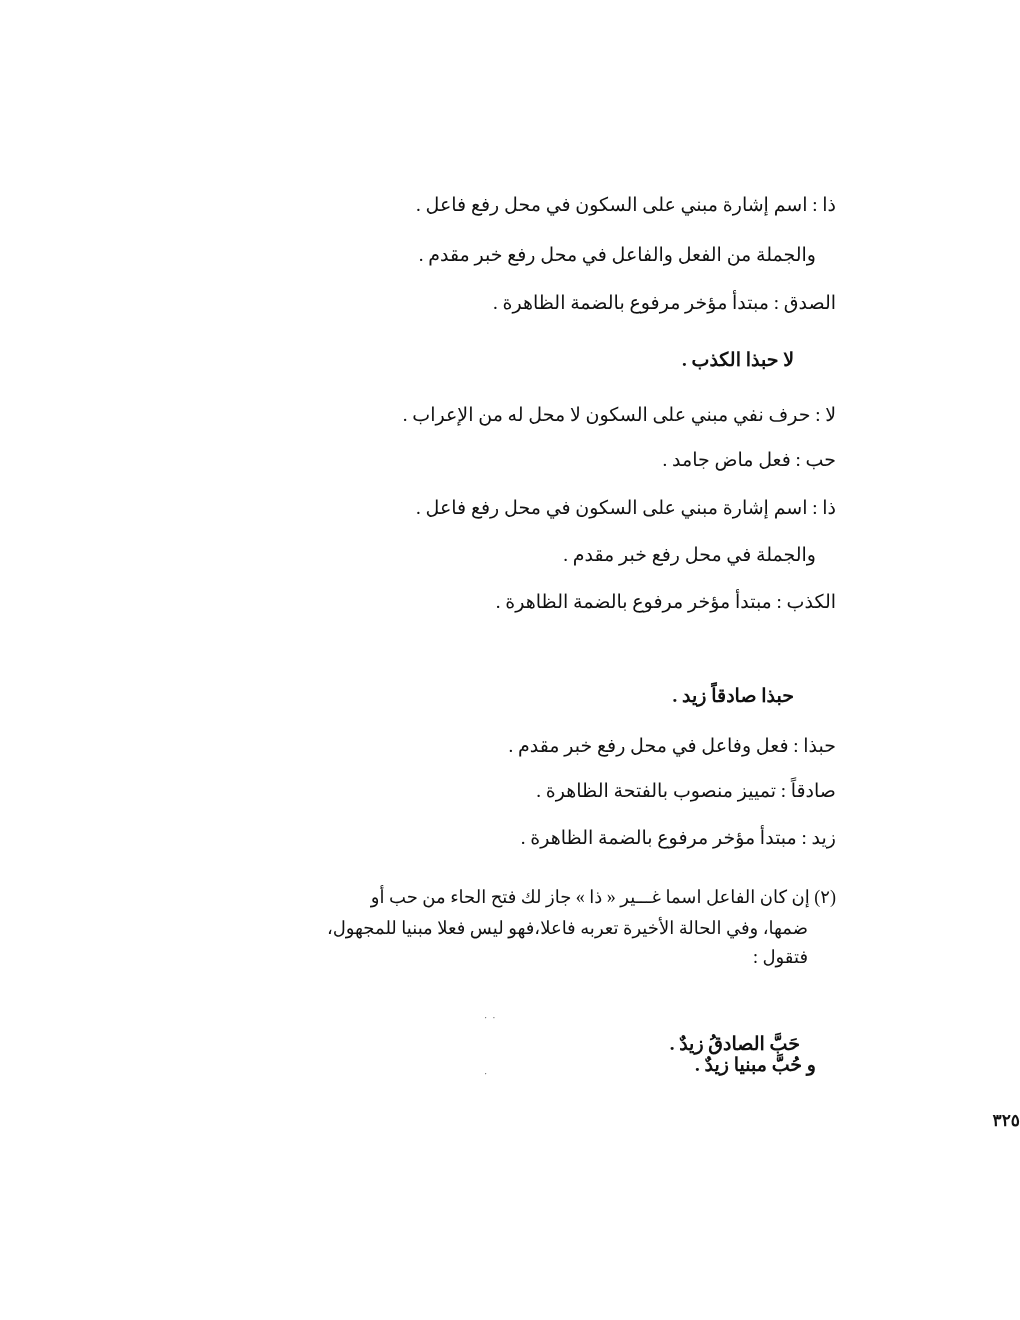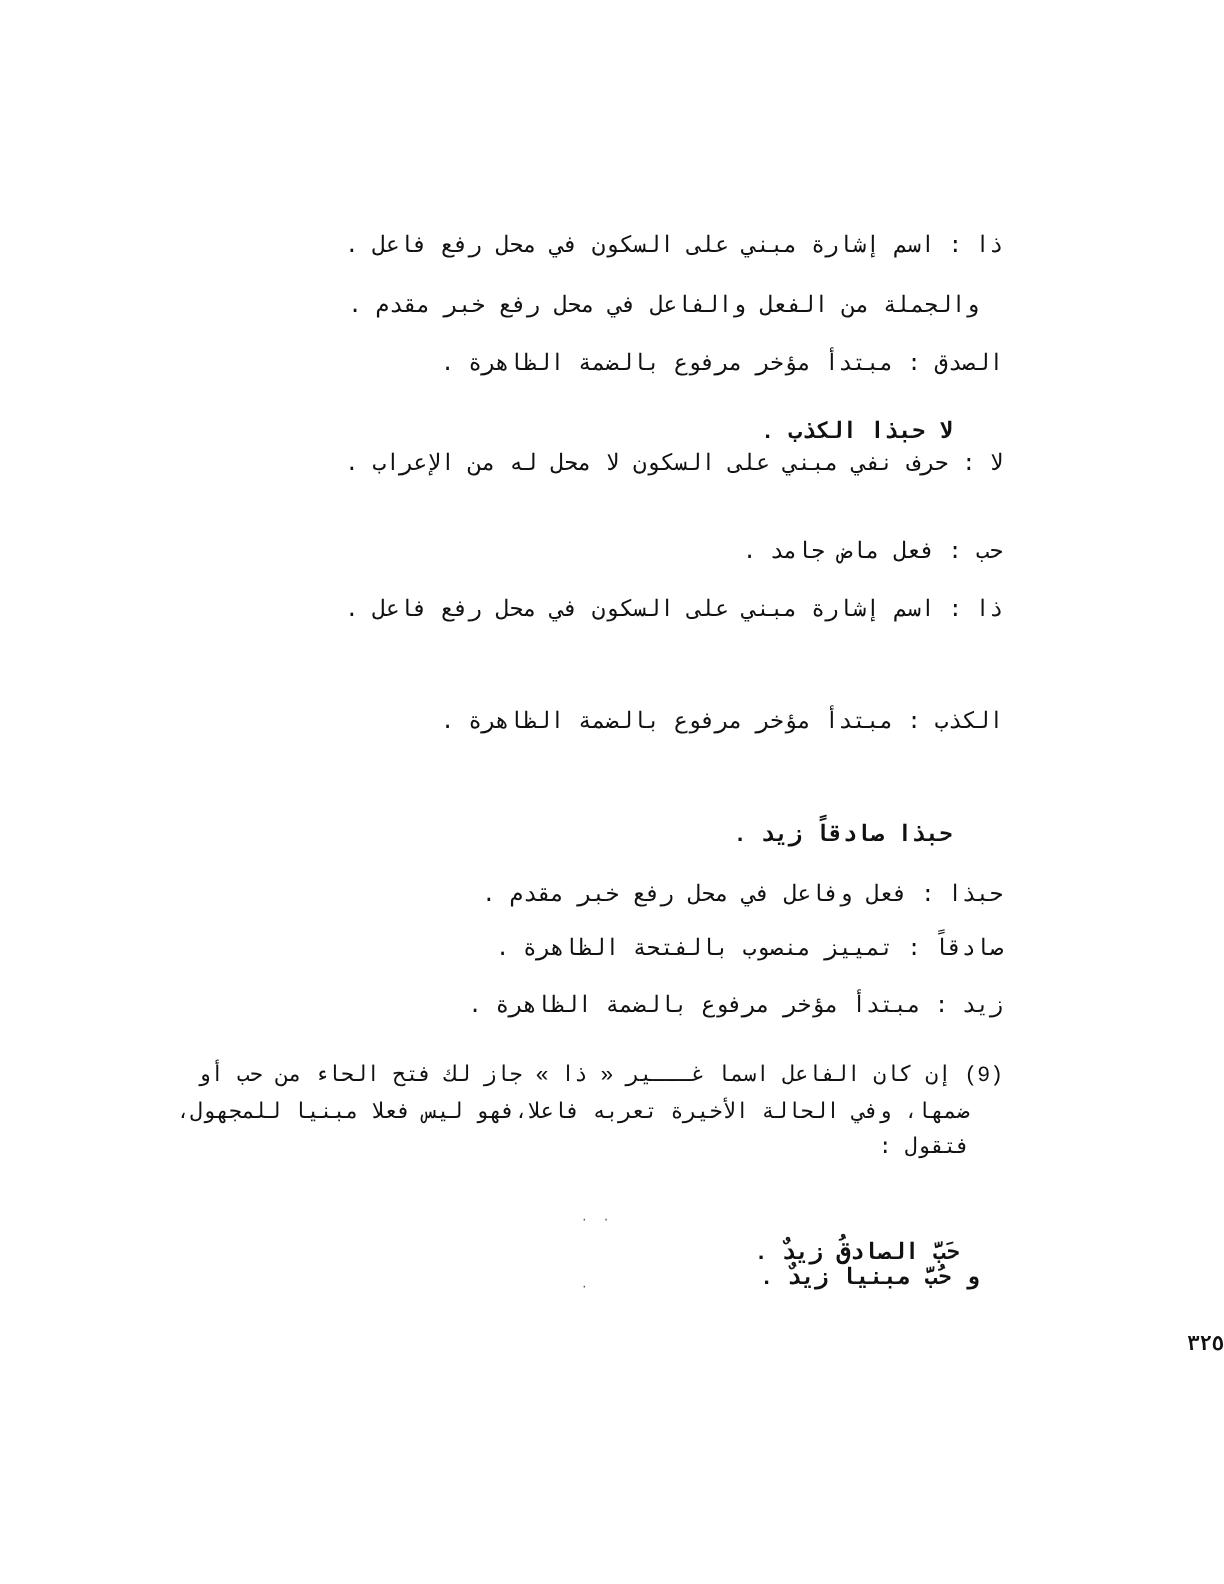--- a/index.html
+++ b/index.html
@@ -1,19 +1,19 @@
 <!DOCTYPE html>
 <html><head>
   <meta charset="utf-8">
   <style>
     html, body { margin: 0; padding: 0; background: #ffffff; }
     body { width: 1020px; height: 1320px; position: relative; overflow: hidden; }
     .page {
       position: absolute; left: 0; top: 0; width: 1020px; height: 1308px;
-      font-family: Liberation Mono, monospace; color: #111111;
+      font-family: Liberation Serif, serif; color: #111111;
     }
     .line {
       position: absolute;
       right: 184px;
       direction: rtl;
       text-align: right;
       white-space: nowrap;
       font-size: 19px;
       line-height: 26px;
     }
@@ -26,30 +26,31 @@
     .dots { position: absolute; font-size: 10px; color: #555; }
   </style>
 </head>
 <body>
 
 <div class="page">
   <div class="line" style="top:192px;">ذا : اسم إشارة مبني على السكون في محل رفع فاعل .</div>
   <div class="line" style="top:290px;">الصدق : مبتدأ مؤخر مرفوع بالضمة الظاهرة .</div>
   <div class="line" style="top:242px; right:204px;">والجملة من الفعل والفاعل في محل رفع خبر مقدم .</div>
   <div class="line ex" style="top:347px; right:226px;">لا حبذا الكذب .</div>
-  <div class="line" style="top:374px;">لا : حرف نفي مبني على السكون لا محل له من الإعراب .</div>
+  <div class="line" style="top:402px;">لا : حرف نفي مبني على السكون لا محل له من الإعراب .</div>
   <div class="line" style="top:447px;">حب : فعل ماض جامد .</div>
   <div class="line" style="top:495px;">ذا : اسم إشارة مبني على السكون في محل رفع فاعل .</div>
+  <div class="line" style="top:542px; right:204px;">والجملة في محل رفع خبر مقدم .</div>
   <div class="line" style="top:589px;">الكذب : مبتدأ مؤخر مرفوع بالضمة الظاهرة .</div>
   <div class="line ex" style="top:683px; right:226px;">حبذا صادقاً زيد .</div>
   <div class="line" style="top:733px;">حبذا : فعل وفاعل في محل رفع خبر مقدم .</div>
   <div class="line" style="top:778px;">صادقاً : تمييز منصوب بالفتحة الظاهرة .</div>
   <div class="line" style="top:825px;">زيد : مبتدأ مؤخر مرفوع بالضمة الظاهرة .</div>
 
-  <div class="line fn" style="top:884px;">(9) إن كان الفاعل اسما غـــير « ذا » جاز لك فتح الحاء من حب أو</div>
+  <div class="line fn" style="top:884px;">(٢) إن كان الفاعل اسما غـــير « ذا » جاز لك فتح الحاء من حب أو</div>
   <div class="line fn" style="top:915px; right:212px;">ضمها، وفي الحالة الأخيرة تعربه فاعلا،فهو ليس فعلا مبنيا للمجهول،</div>
   <div class="line fn" style="top:944px; right:212px;">فتقول :</div>
 
   <div class="line ex" style="top:1003px; right:220px;margin-top:28px;">حَبَّ الصادقُ زيدٌ .</div>
   <div class="line ex" style="top:1052px; right:204px;">و حُبَّ مبنيا زيدٌ .</div>
 
   <div class="dots" style="left:484px; top:1012px;">·&nbsp;&nbsp;·</div>
   <div class="dots" style="left:484px; top:1068px;">·</div>
 
   <div class="pagenum">٣٢٥</div>

